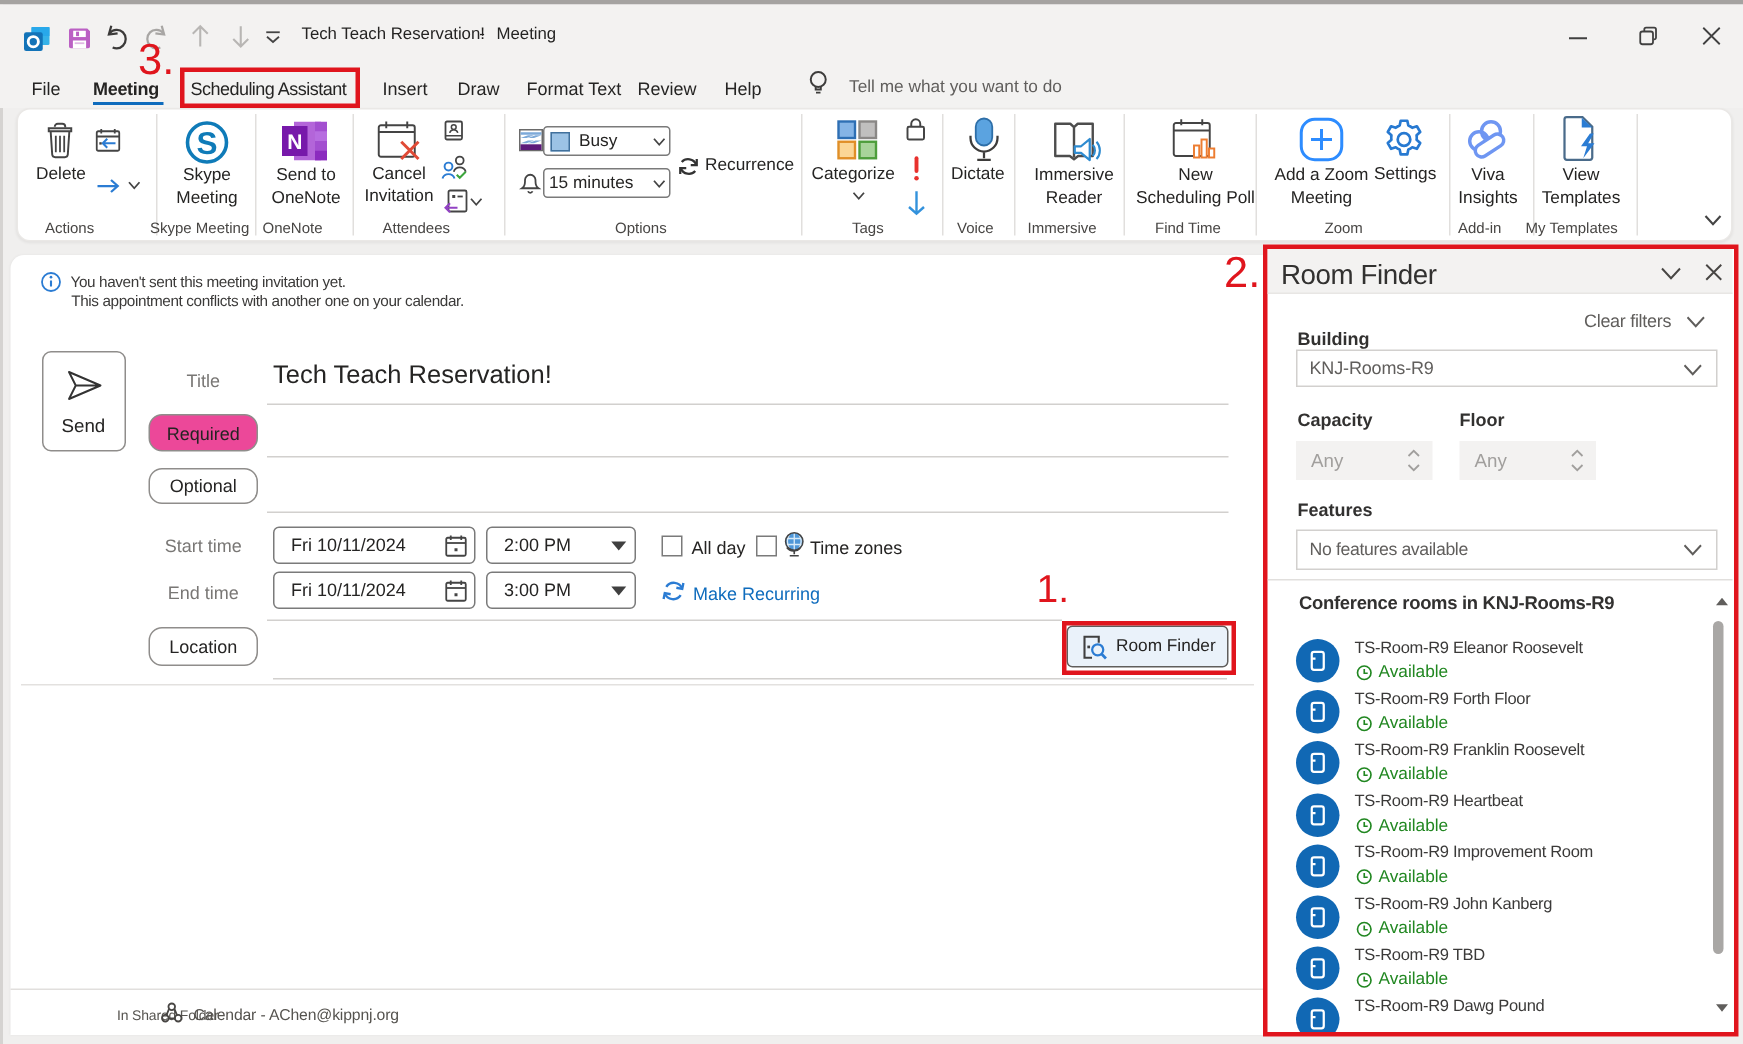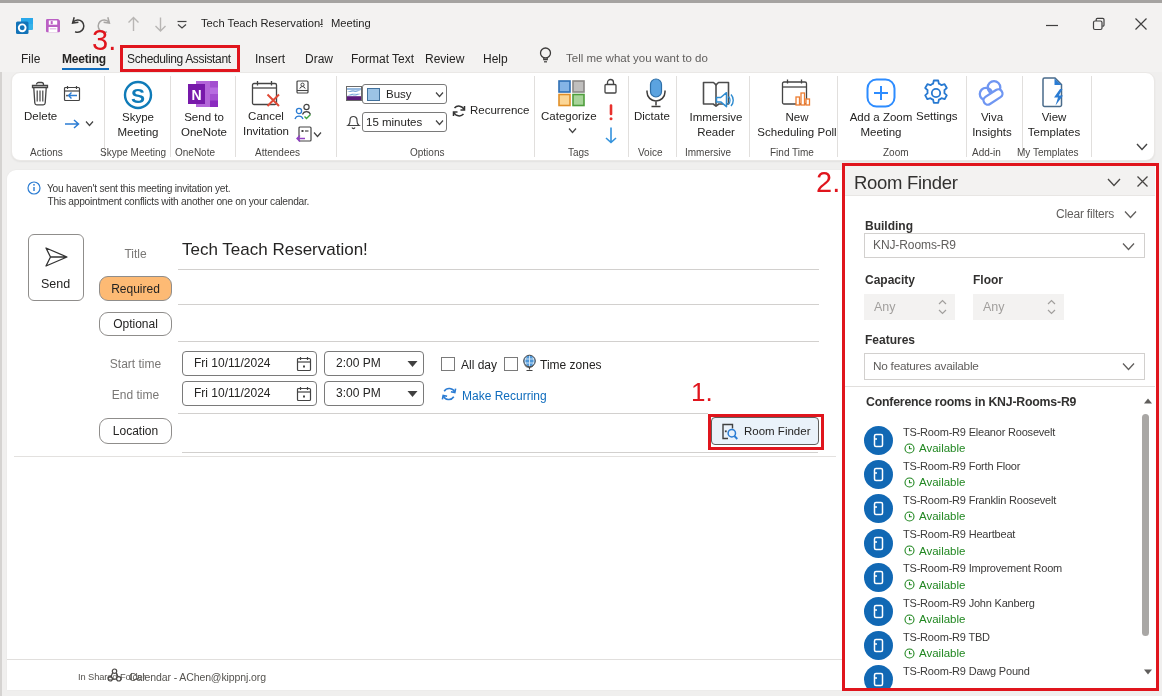--- a/index.html
+++ b/index.html
@@ -312,21 +312,21 @@
   <div class="abs" style="left:28px;top:72px;width:56px;height:67px;border:1px solid #8f8d8b;border-radius:6px;background:#fff;"></div>
   <svg class="abs" style="left:44px;top:84px;" width="25" height="22" viewBox="0 0 25 22">
     <path d="M2 20 L23 11 L2 2 L6.5 11 Z M6.5 11 H23" fill="none" stroke="#333" stroke-width="1.3" stroke-linejoin="round"></path>
   </svg>
   <div class="abs txt" style="left:41px;top:115px;font-size:12.5px;">Send</div>
 
   <div class="abs txt" style="left:99px;top:85px;width:73px;text-align:center;color:#797775;">Title</div>
   <div class="abs txt" style="left:99px;top:195px;width:73px;text-align:center;color:#797775;">Start time</div>
   <div class="abs txt" style="left:99px;top:226px;width:73px;text-align:center;color:#797775;">End time</div>
 
-  <div class="abs" style="left:99px;top:114px;width:73px;height:25px;border:1px solid #8f8d8b;border-radius:9px;background:#fdba74;text-align:center;line-height:24px;font-size:12px;">Required</div>
+  <div class="abs" style="left:99px;top:114px;width:73px;height:25px;border:1px solid #8f8d8b;border-radius:9px;background:#ec4899;text-align:center;line-height:24px;font-size:12px;">Required</div>
   <div class="abs" style="left:99px;top:150px;width:73px;height:24px;border:1px solid #8f8d8b;border-radius:9px;background:#fff;text-align:center;line-height:23px;font-size:12px;">Optional</div>
   <div class="abs" style="left:99px;top:256px;width:73px;height:26px;border:1px solid #8f8d8b;border-radius:9px;background:#fff;text-align:center;line-height:25px;font-size:12px;">Location</div>
 
   <div class="abs txt" style="left:182px;top:78px;font-size:17px;color:#252423;">Tech Teach Reservation!</div>
   <div class="abs" style="left:178px;top:107px;width:641px;height:1px;background:#d2d0ce;"></div>
   <div class="abs" style="left:178px;top:142px;width:641px;height:1px;background:#d2d0ce;"></div>
   <div class="abs" style="left:178px;top:179px;width:641px;height:1px;background:#d2d0ce;"></div>
   <div class="abs" style="left:178px;top:251px;width:530px;height:1px;background:#d2d0ce;"></div>
   <div class="abs" style="left:182px;top:290px;width:636px;height:1px;background:#d2d0ce;"></div>
   <div class="abs" style="left:14px;top:294px;width:822px;height:1px;background:#e3e1df;"></div>

